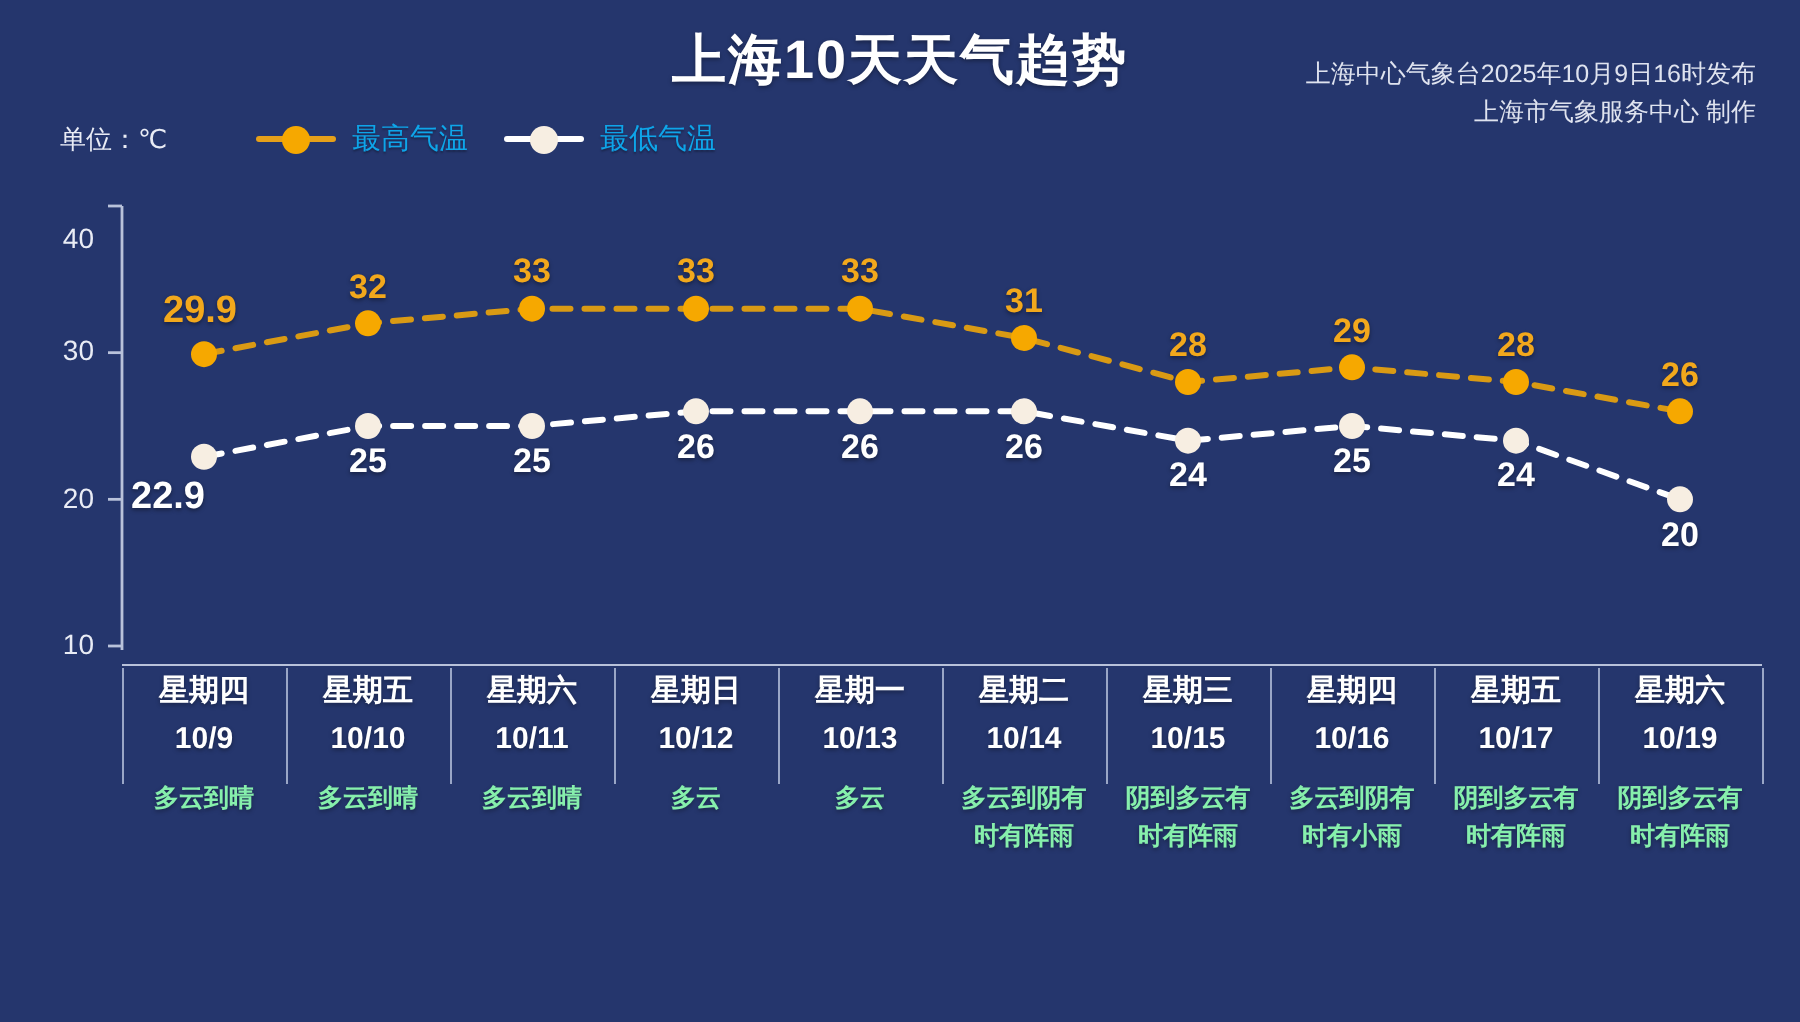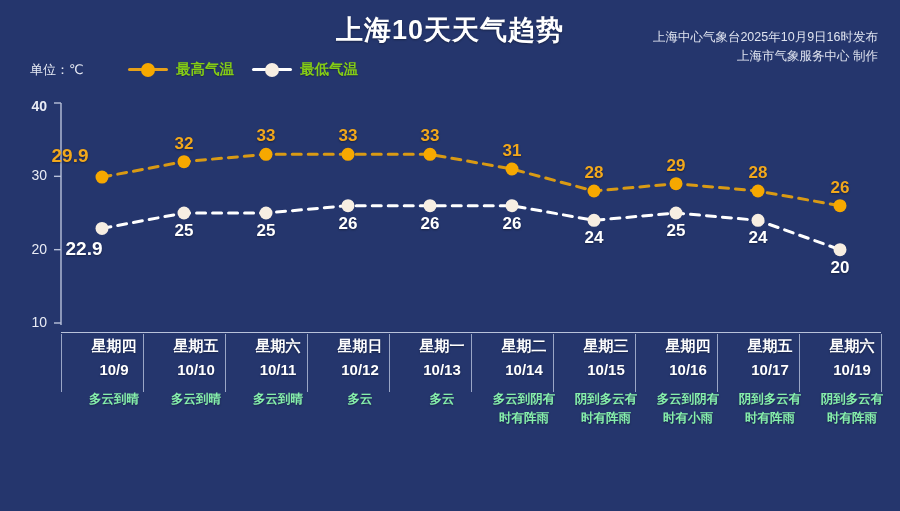--- a/index.html
+++ b/index.html
@@ -86,23 +86,23 @@
     position: absolute;
     left: 13px; top: 2px;
     width: 14px; height: 14px;
     border-radius: 50%;
   }
   #legend-high .lg-line { background: #e6a019; }
   #legend-high .lg-dot  { background: #f6a800; }
   #legend-low  .lg-line { background: #ffffff; }
   #legend-low  .lg-dot  { background: #f7eee2; }
   .legend-text {
-    color: #84cc16;
+    color: #0ea5e9;
     font-size: 14.5px;
-    font-weight: bold;
+    font-weight: normal;
     white-space: nowrap;
     text-shadow: 0 1px 1px rgba(0,0,0,0.3);
   }
 
   
   #plot-area {
     position: absolute;
     left: 0; top: 88px;
     width: 900px;
     height: 248px;
@@ -152,21 +152,20 @@
     top: 2px;
     width: 1px;
     height: 58px;
     background: #9aa6c6;
   }
   .day-col {
     position: absolute;
     top: 2px;
     width: 82px;
     text-align: center;
-    padding-left: 12px;
   }
   .day-weekday {
     color: #ffffff;
     font-size: 15px;
     font-weight: bold;
     line-height: 24px;
     text-shadow: 0 1px 2px rgba(0,0,0,0.35);
   }
   .day-date {
     color: #ffffff;
@@ -240,27 +239,27 @@
       <circle cx="266" cy="125" r="6.5" fill="#f7eee2"></circle>
       <circle cx="348" cy="117.66666666666667" r="6.5" fill="#f7eee2"></circle>
       <circle cx="430" cy="117.66666666666667" r="6.5" fill="#f7eee2"></circle>
       <circle cx="512" cy="117.66666666666667" r="6.5" fill="#f7eee2"></circle>
       <circle cx="594" cy="132.33333333333331" r="6.5" fill="#f7eee2"></circle>
       <circle cx="676" cy="125" r="6.5" fill="#f7eee2"></circle>
       <circle cx="758" cy="132.33333333333331" r="6.5" fill="#f7eee2"></circle>
       <circle cx="840" cy="161.66666666666666" r="6.5" fill="#f7eee2"></circle>
     </svg>
   <div id="tick-labels">
-      <div class="axis-tick-label" style="left: 13px; top: 10px; font-weight: bold;">40</div>
+      <div class="axis-tick-label" style="left: 13px; top: 23px;">40</div>
       <div class="axis-tick-label" style="left: 13px; top: 79.3333px;">30</div>
       <div class="axis-tick-label" style="left: 13px; top: 152.667px;">20</div>
       <div class="axis-tick-label" style="left: 13px; top: 226px;">10</div>
     </div>
   <div id="point-labels">
-      <div class="pt-label high first" style="width: 60px; left: 40px; top: 57.0667px;">29.9</div>
+      <div class="pt-label high first" style="width: 60px; left: 70px; top: 57.0667px;">29.9</div>
       <div class="pt-label high" style="width: 60px; left: 154px; top: 45.6667px;">32</div>
       <div class="pt-label high" style="width: 60px; left: 236px; top: 38.3333px;">33</div>
       <div class="pt-label high" style="width: 60px; left: 318px; top: 38.3333px;">33</div>
       <div class="pt-label high" style="width: 60px; left: 400px; top: 38.3333px;">33</div>
       <div class="pt-label high" style="width: 60px; left: 482px; top: 53px;">31</div>
       <div class="pt-label high" style="width: 60px; left: 564px; top: 75px;">28</div>
       <div class="pt-label high" style="width: 60px; left: 646px; top: 67.6667px;">29</div>
       <div class="pt-label high" style="width: 60px; left: 728px; top: 75px;">28</div>
       <div class="pt-label high" style="width: 60px; left: 810px; top: 89.6667px;">26</div>
       <div class="pt-label low first" style="width: 60px; left: 54px; top: 150.4px;">22.9</div>

